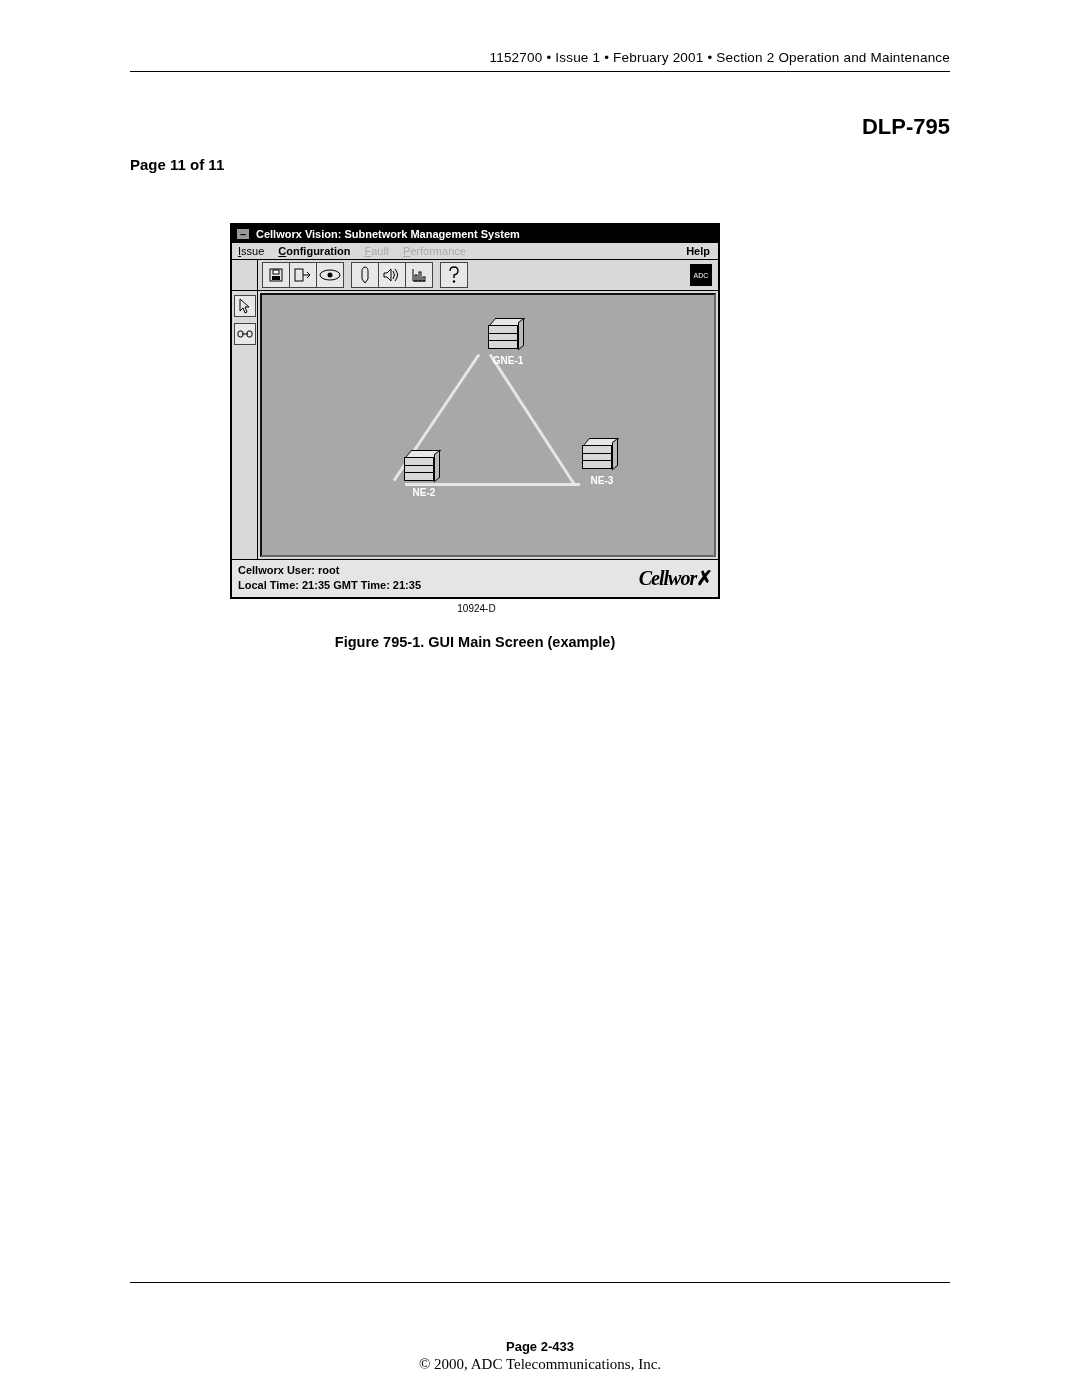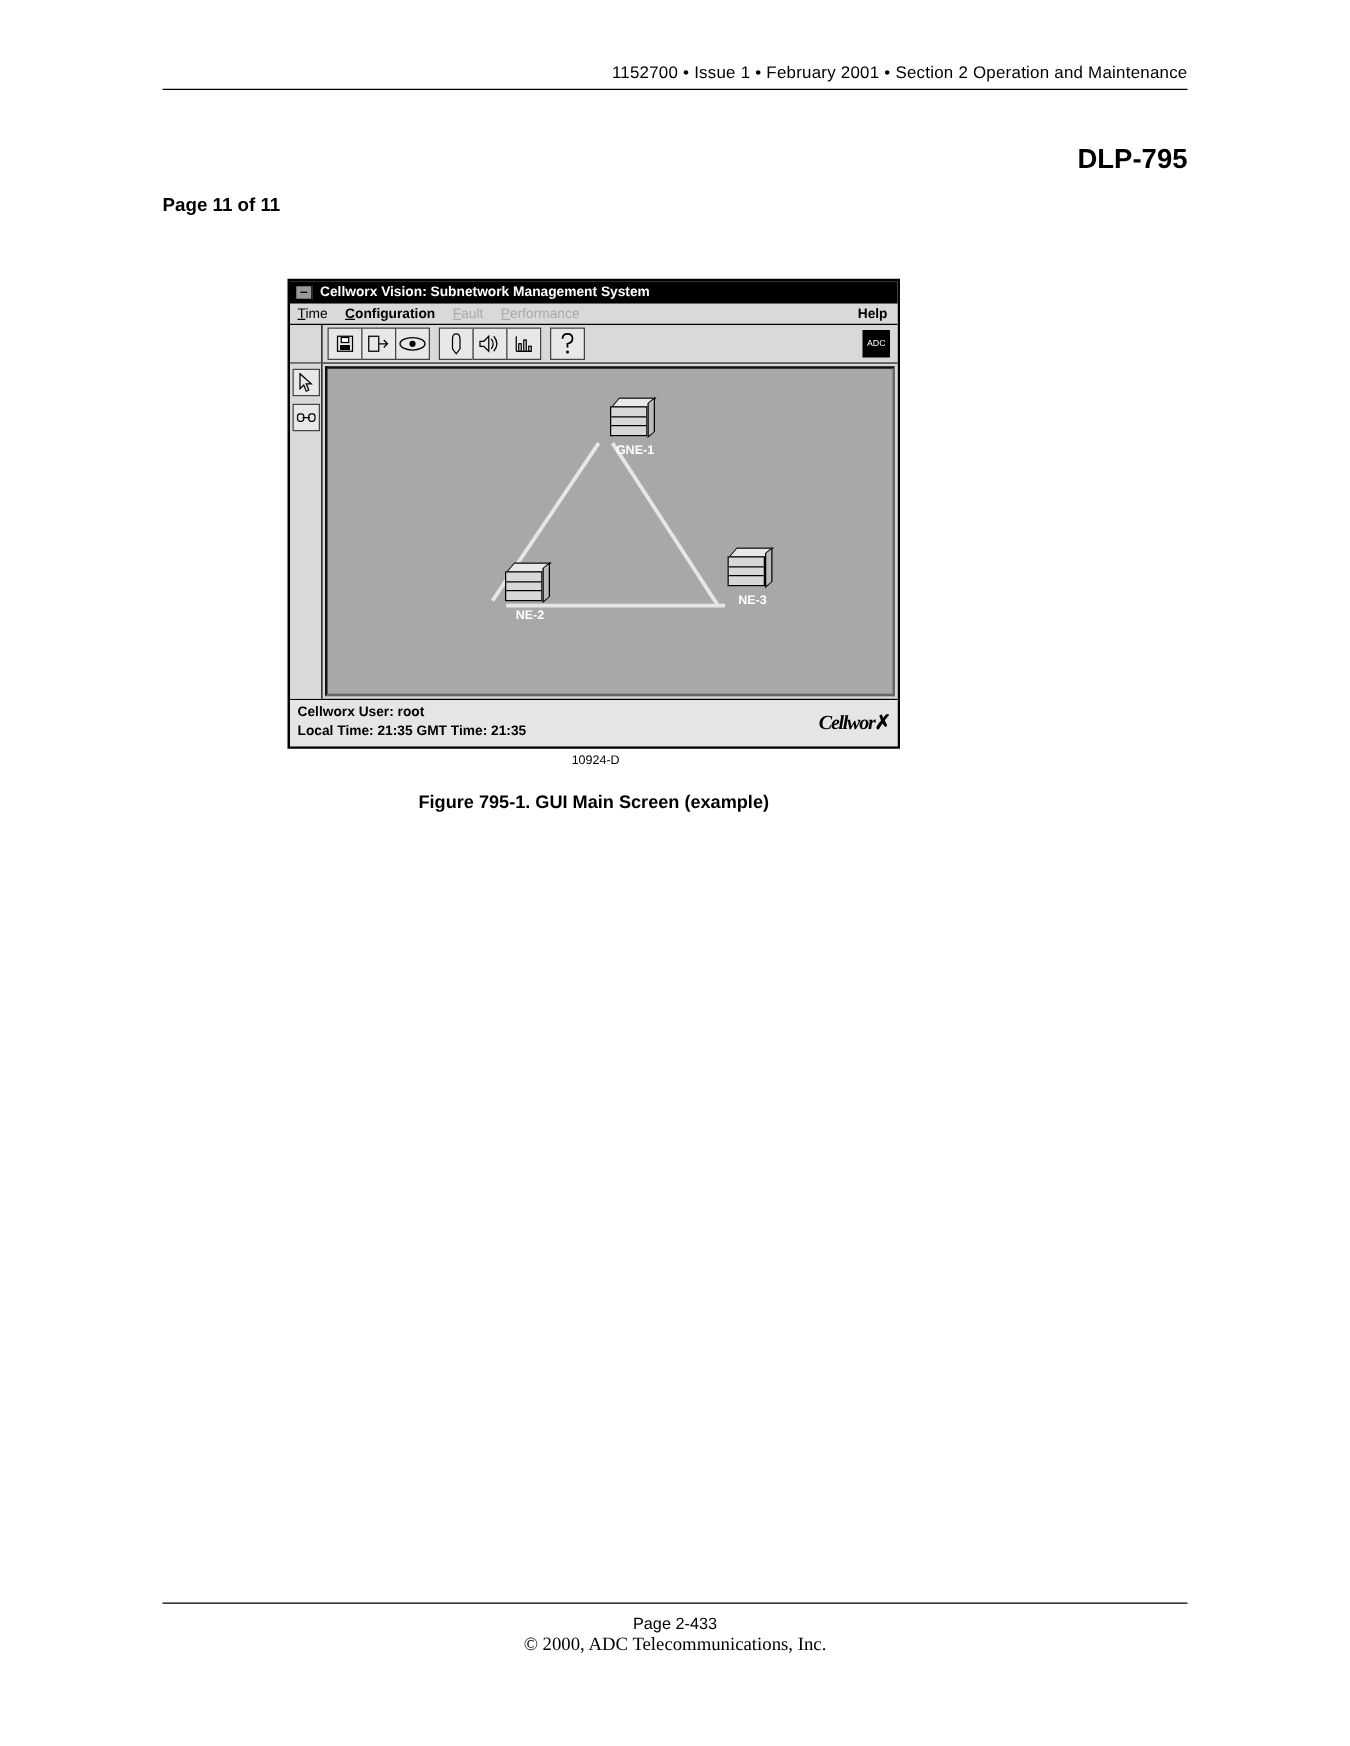--- a/index.html
+++ b/index.html
@@ -199,21 +199,21 @@
     padding: 3px 6px;
     border-top: 1px solid #000;
   }
   .status-left {
     font-size: 11px;
     font-weight: bold;
     line-height: 1.4;
   }
   .cellworx-logo {
     font-family: Georgia, 'Times New Roman', serif;
-    font-size: 16px;
+    font-size: 20px;
     font-weight: bold;
     font-style: italic;
     letter-spacing: -1px;
   }
   .cellworx-logo .x { font-style: normal; font-weight: bold; }
   .figure-ref {
     text-align: center;
     font-size: 10px;
     margin-top: 4px;
     width: 493px;
@@ -227,21 +227,21 @@
   }
   .footer {
     position: absolute;
     left: 130px;
     width: 820px;
     top: 1282px;
     text-align: center;
     border-top: 1.5px solid #000;
     padding-top: 8px;
   }
-  .footer .pg { font-weight: normal; font-size: 13px; }
+  .footer .pg { font-weight: bold; font-size: 13px; margin-top: 48px; }
   .footer .copy { font-family: 'Times New Roman', Times, serif; font-size: 15px; margin-top: 2px; }
 </style>
 </head>
 <body>
 
 <div class="page">
   <div class="header-line">
     <span>1152700</span>
     <span> • </span>
     <span>Issue 1</span>
@@ -256,21 +256,21 @@
 
   <div class="figure-wrap">
     <div class="app-window">
 
       <div class="title-bar">
         <div class="minus">–</div>
         <span>Cellworx Vision:  Subnetwork Management System</span>
       </div>
 
       <div class="menu-bar">
-        <span class="underline-first">Time</span>
+        <span class="underline-first">Issue</span>
         <span class="underline-first" style="font-weight:bold">Configuration</span>
         <span class="disabled underline-first">Fault</span>
         <span class="disabled underline-first">Performance</span>
         <span class="help">Help</span>
       </div>
 
       <div class="toolbar-row">
         <div class="toolbar-left"></div>
         <div class="toolbar-main">
           <div class="tool-group">

